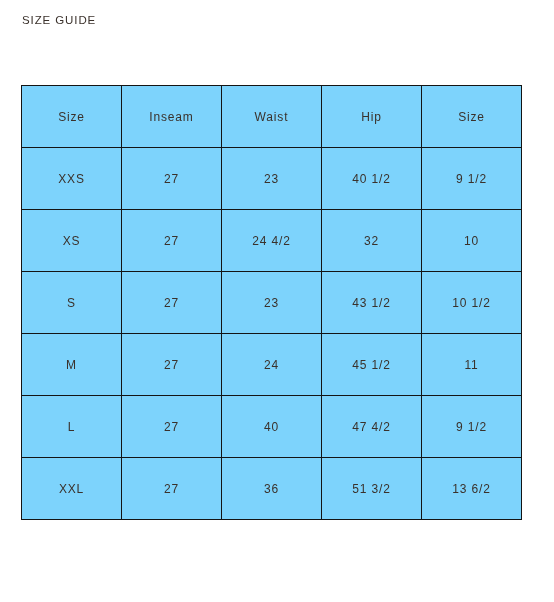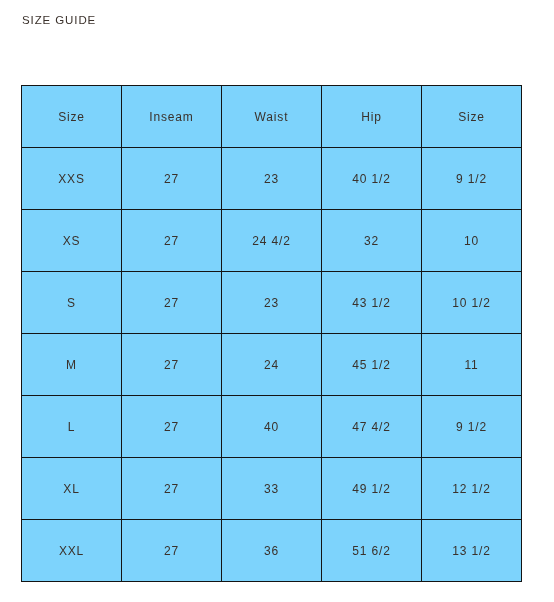--- a/index.html
+++ b/index.html
@@ -119,28 +119,21 @@
         <td>11</td>
       </tr>
       <tr>
         <td>L</td>
         <td>27</td>
         <td>40</td>
         <td>47 4/2</td>
         <td>9 1/2</td>
       </tr>
       <tr>
-        <td>XL</td>
-        <td>27</td>
-        <td>33</td>
-        <td>49 1/2</td>
-        <td>12 1/2</td>
-      </tr>
-      <tr>
         <td>XXL</td>
         <td>27</td>
         <td>36</td>
-        <td>51 6/2</td>
-        <td>13 1/2</td>
+        <td>51 3/2</td>
+        <td>13 6/2</td>
       </tr>
     </tbody>
   </table>
 </div>
 
 </body></html>

